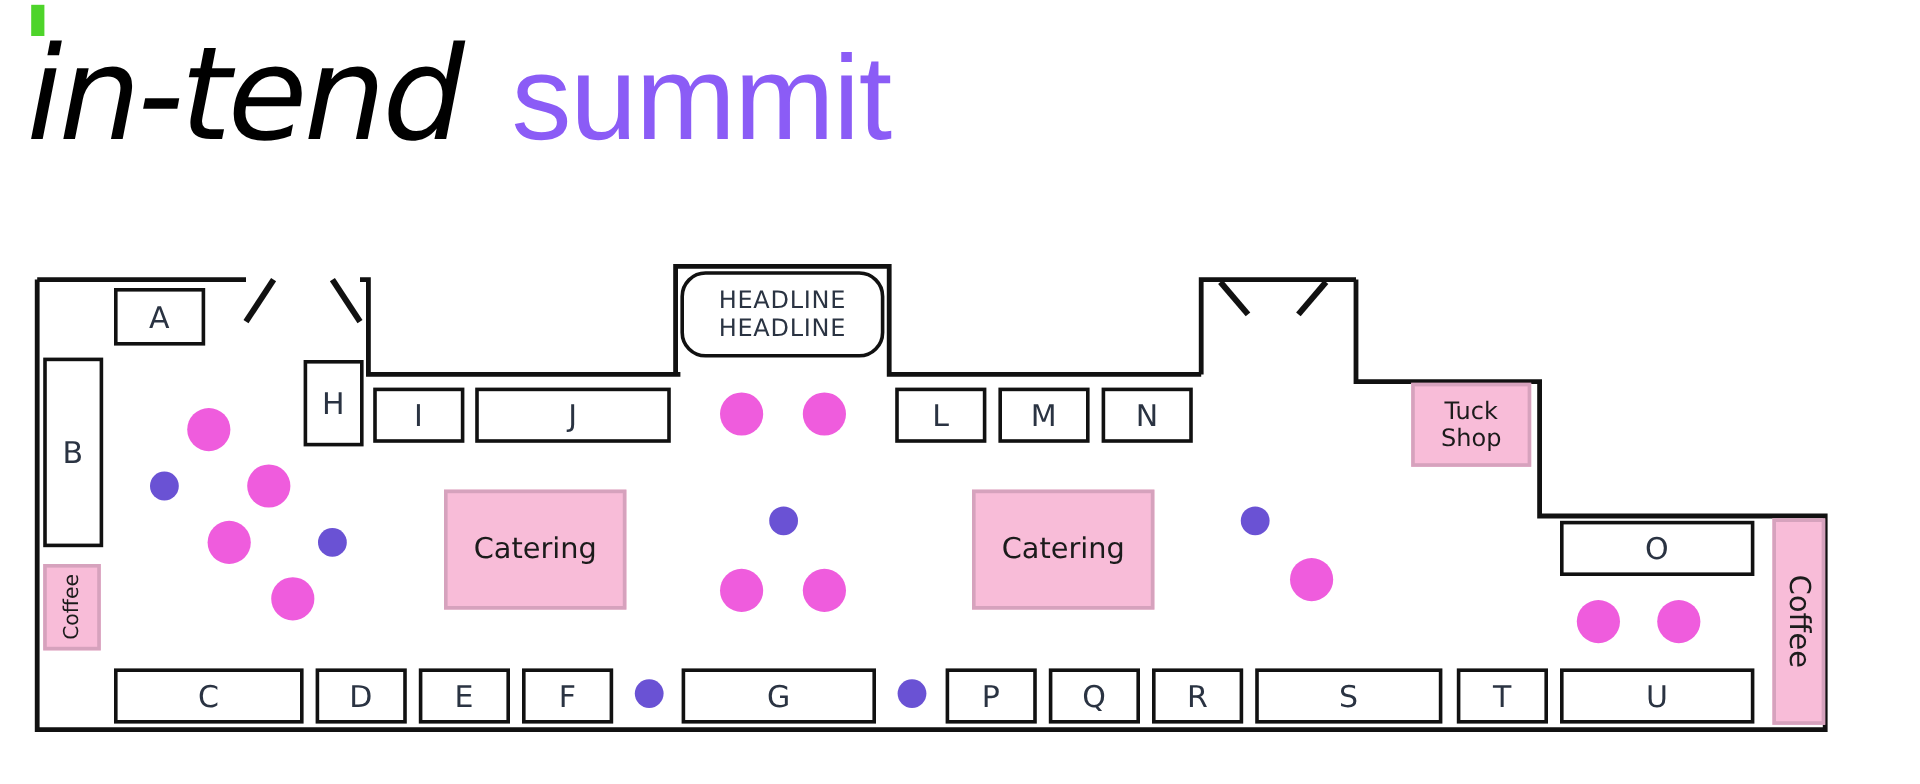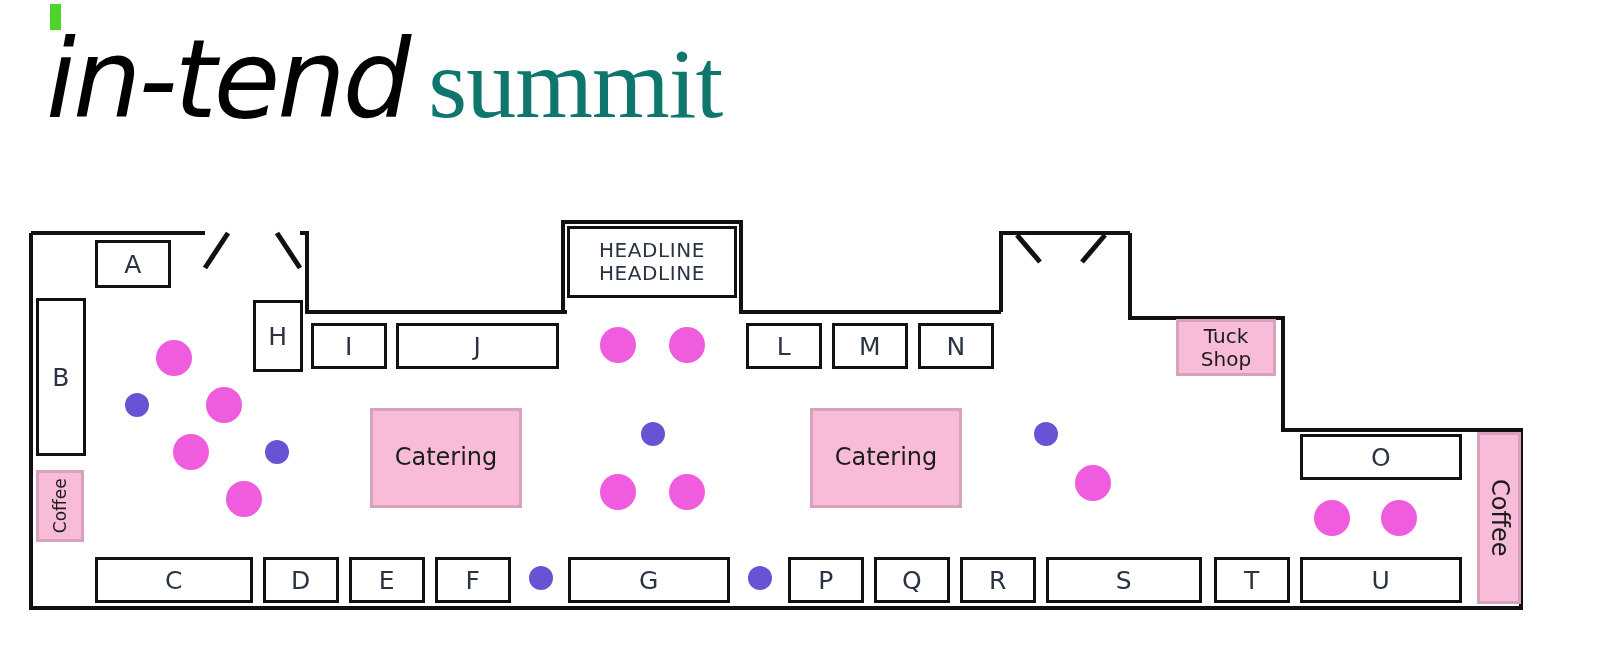--- a/index.html
+++ b/index.html
@@ -34,29 +34,28 @@
   }
   .logo-word {
     font-family: "DejaVu Sans", sans-serif;
     font-size: 108px;
     font-weight: 400;
     font-style: italic;
     letter-spacing: -3px;
     color: #000000;
     line-height: 1;
     position: relative;
-    margin-left: 24px;
   }
   .logo-word2 {
-    font-family: Liberation Serif, serif;
+    font-family: Liberation Sans, sans-serif;
     font-size: 100px;
     font-weight: 400;
-    color: #0f766e;
+    color: #8b5cf6;
     line-height: 1;
-    margin-left: 20px;
+    margin-left: 42px;
     letter-spacing: -1px;
   }
   .logo-dot {
     position: absolute;
     left: 4px;
     top: -22px;
     width: 11px;
     height: 26px;
     background: #4ed42a;
   }
@@ -197,38 +196,38 @@
     <div class="booth" style="left:349px; top:557px; width:76px;  height:46px;">E</div>
     <div class="booth" style="left:435px; top:557px; width:76px;  height:46px;">F</div>
     <div class="booth" style="left:568px; top:557px; width:162px; height:46px;">G</div>
     <div class="booth" style="left:788px; top:557px; width:76px;  height:46px;">P</div>
     <div class="booth" style="left:874px; top:557px; width:76px;  height:46px;">Q</div>
     <div class="booth" style="left:960px; top:557px; width:76px;  height:46px;">R</div>
     <div class="booth" style="left:1046px;top:557px; width:156px; height:46px;">S</div>
     <div class="booth" style="left:1214px;top:557px; width:76px;  height:46px;">T</div>
     <div class="booth" style="left:1300px;top:557px; width:162px; height:46px;">U</div>
 
-    <div class="sponsor" style="left:567px; top:226px; width:170px; height:72px;">
+    <div class="sponsor" style="left:567px; top:226px; width:170px; height:72px;border-radius:21px;">
       <span>HEADLINE</span>
       <span>HEADLINE</span>
     </div>
 
     <div class="service small" style="left:36px; top:470px; width:48px; height:72px;">
       <span class="vtext-up">Coffee</span>
     </div>
 
     <div class="service" style="left:370px; top:408px; width:152px; height:100px;">
       <span>Catering</span>
     </div>
 
     <div class="service" style="left:810px; top:408px; width:152px; height:100px;">
       <span>Catering</span>
     </div>
 
-    <div class="service small" style="left:1176px; top:319px; width:100px; height:57px;">
+    <div class="service small" style="left:1176px; top:319px; width:100px; height:70px;">
       <span>Tuck Shop</span>
     </div>
 
     <div class="service" style="left:1477px; top:432px; width:44px; height:172px;">
       <span class="vtext-down">Coffee</span>
     </div>
 
     <div class="seat magenta" style="left:156px;  top:340px; width:36px; height:36px;"></div>
     <div class="seat purple" style="left:125px;  top:393px; width:24px; height:24px;"></div>
     <div class="seat magenta" style="left:206px;  top:387px; width:36px; height:36px;"></div>

